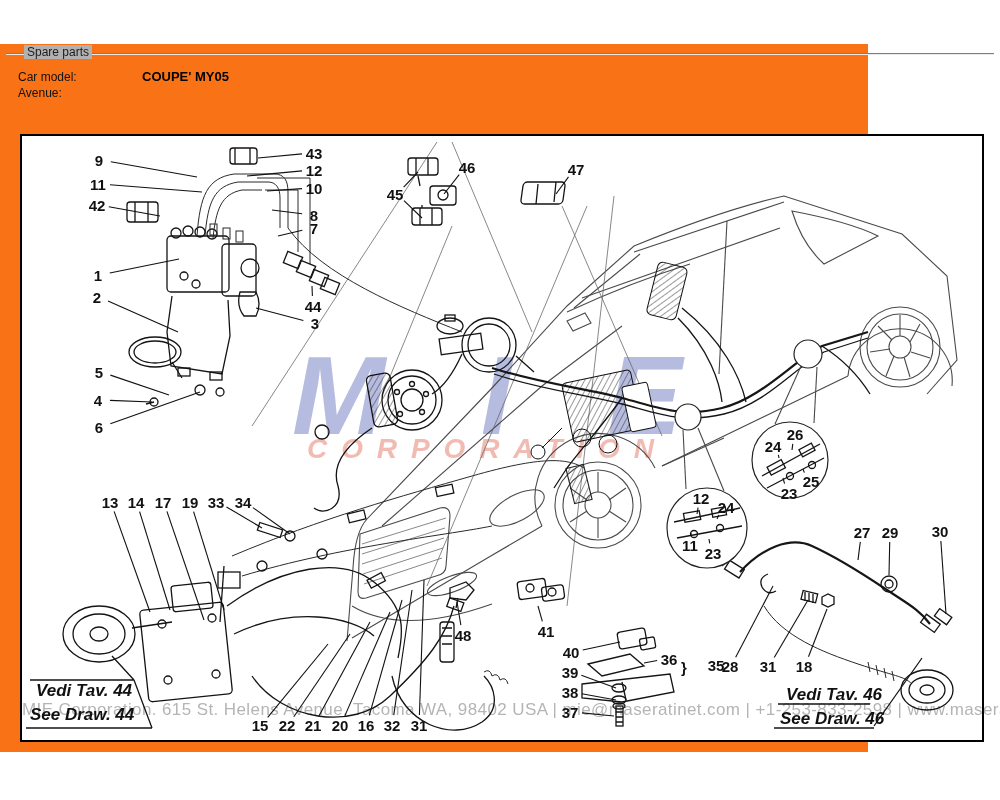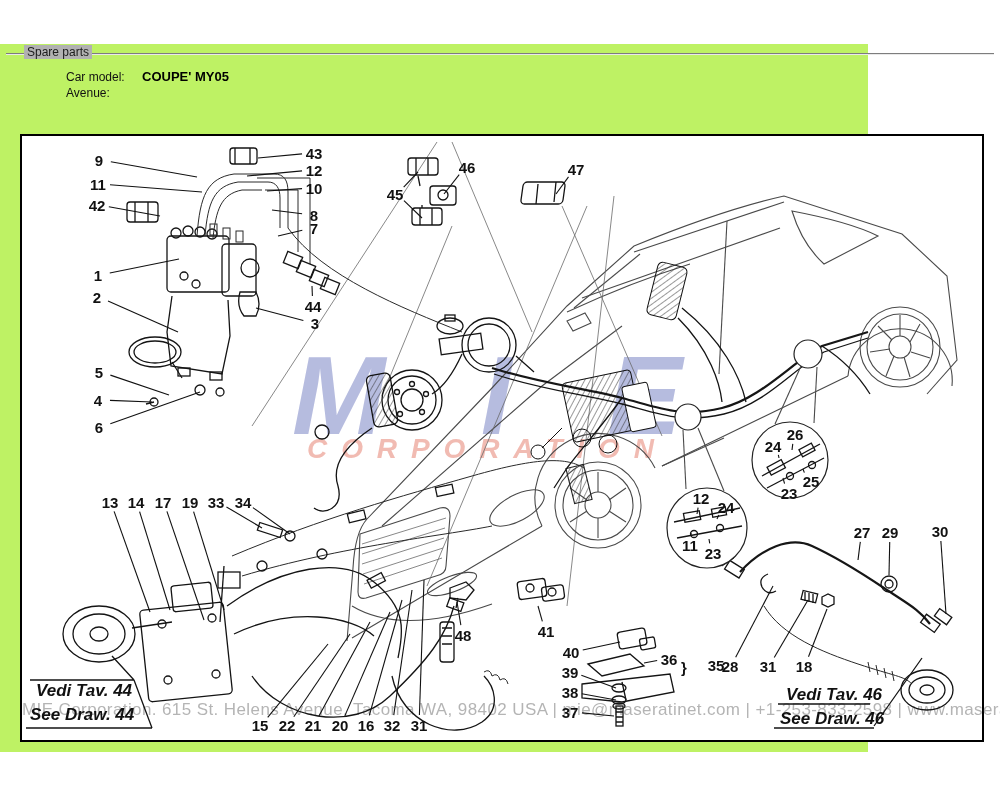--- a/index.html
+++ b/index.html
@@ -2,31 +2,31 @@
 <html><head>
 <meta charset="utf-8">
 <style>
   html,body{margin:0;padding:0;}
   body{
     width:1000px;height:800px;position:relative;background:#ffffff;
     font-family:"Liberation Sans",sans-serif;overflow:hidden;
   }
   .gray-panel{
     position:absolute;left:0;top:44px;width:868px;height:708px;
-    background:#bef264;
+    background:#f97316;
   }
   .groupbox-label{
     position:absolute;left:24px;top:1px;font-size:12px;color:#1c1c1c;
     background:#b1b1b1;padding:0 3px;z-index:2;
   }
   .etch-line{
     position:absolute;left:6px;top:9px;width:988px;height:0;
     border-top:1px solid #7d7d7d;border-bottom:1px solid #e9e9e9;z-index:1;
   }
-  .hdr-row{position:absolute;left:18px;font-size:12px;color:#111;margin-left:48px;}
+  .hdr-row{position:absolute;left:18px;font-size:12px;color:#111;}
   .hdr-val{position:absolute;left:142px;font-size:13px;font-weight:bold;color:#000;text-align:center;}
   .white-panel{
     position:absolute;left:20px;top:90px;width:960px;height:604px;
     background:#ffffff;border:2px solid #000;
   }
   .footer-contact{
     position:absolute;left:0;top:564px;width:100%;text-align:center;
     font-size:17px;color:rgba(118,118,118,0.55);letter-spacing:0.4px;
     white-space:nowrap;z-index:1;
   }

